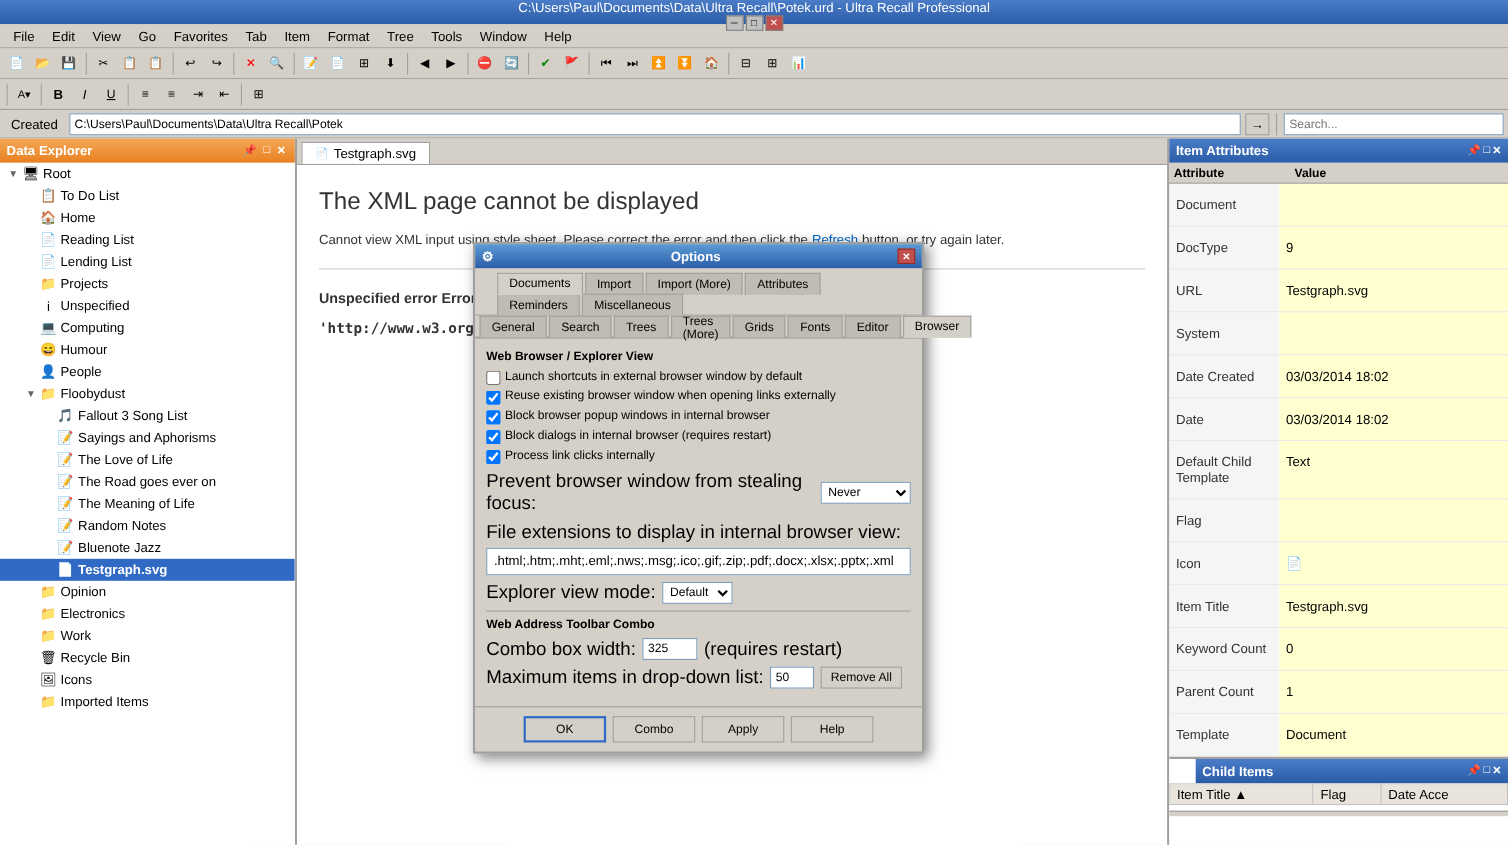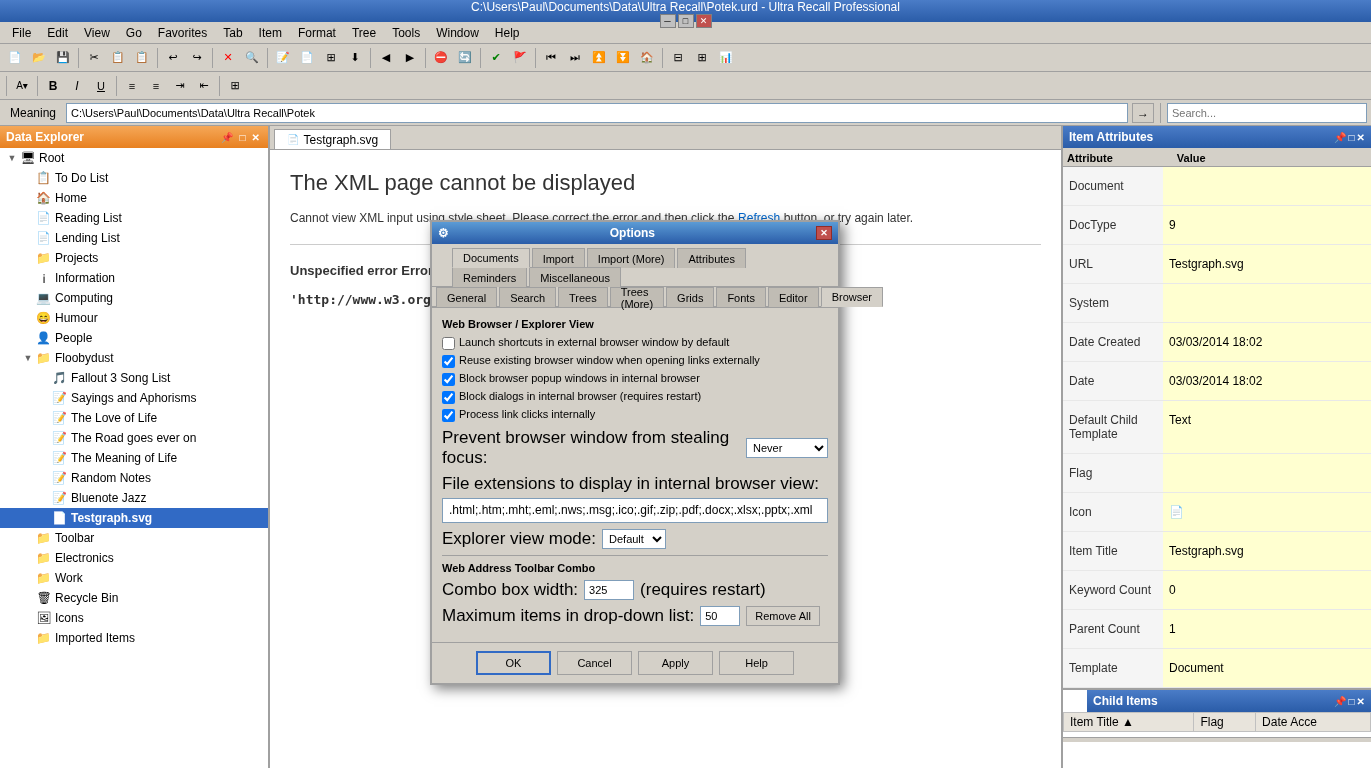--- a/index.html
+++ b/index.html
@@ -474,21 +474,21 @@
   <div class="tb-sep"></div>
   <div class="tb-btn">≡</div>
   <div class="tb-btn">≡</div>
   <div class="tb-btn">⇥</div>
   <div class="tb-btn">⇤</div>
   <div class="tb-sep"></div>
   <div class="tb-btn">⊞</div>
 </div>
 
 <div class="address-bar">
-  <span class="address-label">Meaning</span>
+  <span class="address-label">Created</span>
   <input class="address-input" type="text" value="C:\Users\Paul\Documents\Data\Ultra Recall\Potek" style="">
   <div class="address-go">→</div>
   <div class="tb-sep"></div>
   <input class="form-input" type="text" style="width: 200px;" placeholder="Search...">
 </div>
 
 <div class="main-layout">
 
   <div class="data-explorer">
     <div class="panel-header">
@@ -528,21 +528,21 @@
         <span class="item-label">Lending List</span>
       </div>
       <div class="tree-item" style="padding-left:20px;">
         <span class="expand-icon"></span>
         <span class="item-icon">📁</span>
         <span class="item-label">Projects</span>
       </div>
       <div class="tree-item" style="padding-left:20px;">
         <span class="expand-icon"></span>
         <span class="item-icon">ℹ</span>
-        <span class="item-label">Information</span>
+        <span class="item-label">Unspecified</span>
       </div>
       <div class="tree-item" style="padding-left:20px;">
         <span class="expand-icon"></span>
         <span class="item-icon">💻</span>
         <span class="item-label">Computing</span>
       </div>
       <div class="tree-item" style="padding-left:20px;">
         <span class="expand-icon"></span>
         <span class="item-icon">😄</span>
         <span class="item-label">Humour</span>
@@ -596,21 +596,21 @@
       </div>
       <div class="tree-item selected" style="padding-left:36px;">
         <span class="expand-icon"></span>
         <span class="item-icon">📄</span>
         <span class="item-label" style="font-weight:bold;">Testgraph.svg</span>
       </div>
 
       <div class="tree-item" style="padding-left:20px;">
         <span class="expand-icon"></span>
         <span class="item-icon">📁</span>
-        <span class="item-label">Toolbar</span>
+        <span class="item-label">Opinion</span>
       </div>
       <div class="tree-item" style="padding-left:20px;">
         <span class="expand-icon"></span>
         <span class="item-icon">📁</span>
         <span class="item-label">Electronics</span>
       </div>
       <div class="tree-item" style="padding-left:20px;">
         <span class="expand-icon"></span>
         <span class="item-icon">📁</span>
         <span class="item-label">Work</span>
@@ -848,18 +848,18 @@
 
       <div class="combo-row">
         <span class="form-label">Maximum items in drop-down list:</span>
         <input type="text" class="form-input" style="width: 40px;" value="50">
         <button class="remove-btn">Remove All</button>
       </div>
     </div>
 
     <div class="dialog-buttons">
       <button class="dialog-btn default">OK</button>
-      <button class="dialog-btn">Cancel</button>
+      <button class="dialog-btn">Combo</button>
       <button class="dialog-btn">Apply</button>
       <button class="dialog-btn">Help</button>
     </div>
   </div>
 </div>
 
 </body></html>

